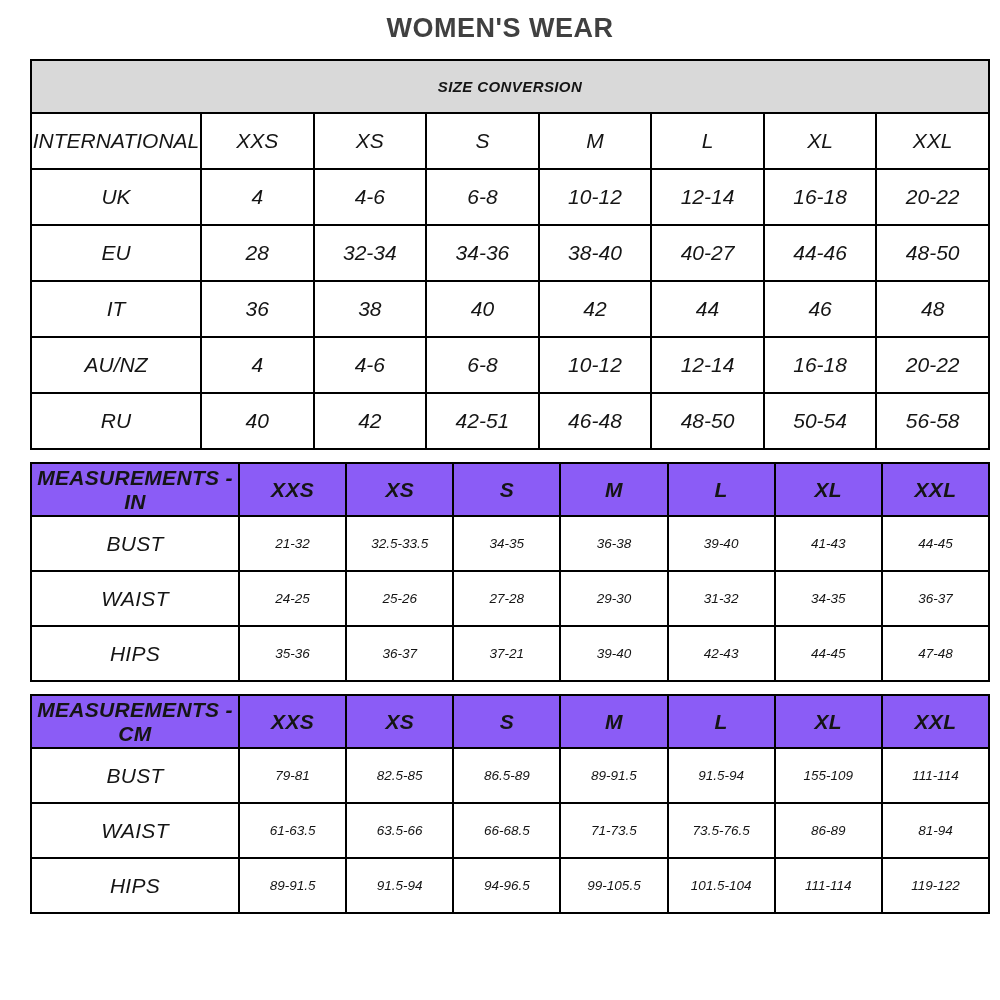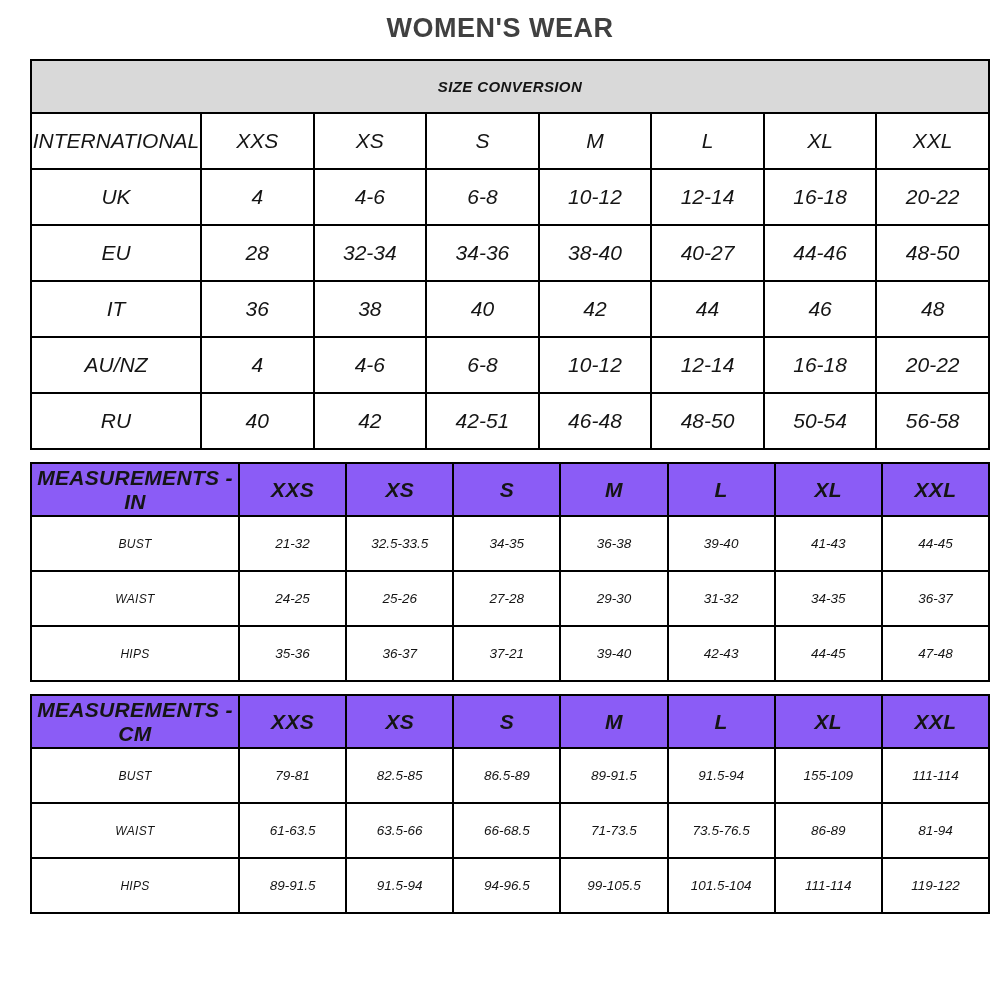--- a/index.html
+++ b/index.html
@@ -7,21 +7,21 @@
   .page{width:940px;margin:0 auto;padding-top:13px;}
   .title{margin:0 0 15px 0;text-align:center;font-size:27px;font-weight:800;letter-spacing:0.5px;color:#404040;}
   table{width:960px;border-collapse:collapse;table-layout:fixed;margin:0 0 12px 0;font-style:italic;}
   td{border:2px solid #000;text-align:center;vertical-align:middle;padding:0;overflow:hidden;}
   
   .t1 td{height:54px;font-size:21px;}
   .t1 .banner{background:#d9d9d9;height:51px;font-weight:700;font-size:15px;letter-spacing:0.4px;}
   
   .tm td{height:53px;font-size:13.5px;}
   .tm tr.head td{background:#8b5cf6;height:51px;font-weight:700;font-size:21px;letter-spacing:0.3px;}
-  .tm td.rlabel{font-size:12px;letter-spacing:0.3px;}
+  .tm td.rlabel{font-size:21px;letter-spacing:0.3px;}
 </style>
 </head>
 <body>
 
 <div class="page">
 
   <h1 class="title">WOMEN'S WEAR</h1>
 
   <table class="t1">
     <colgroup>

